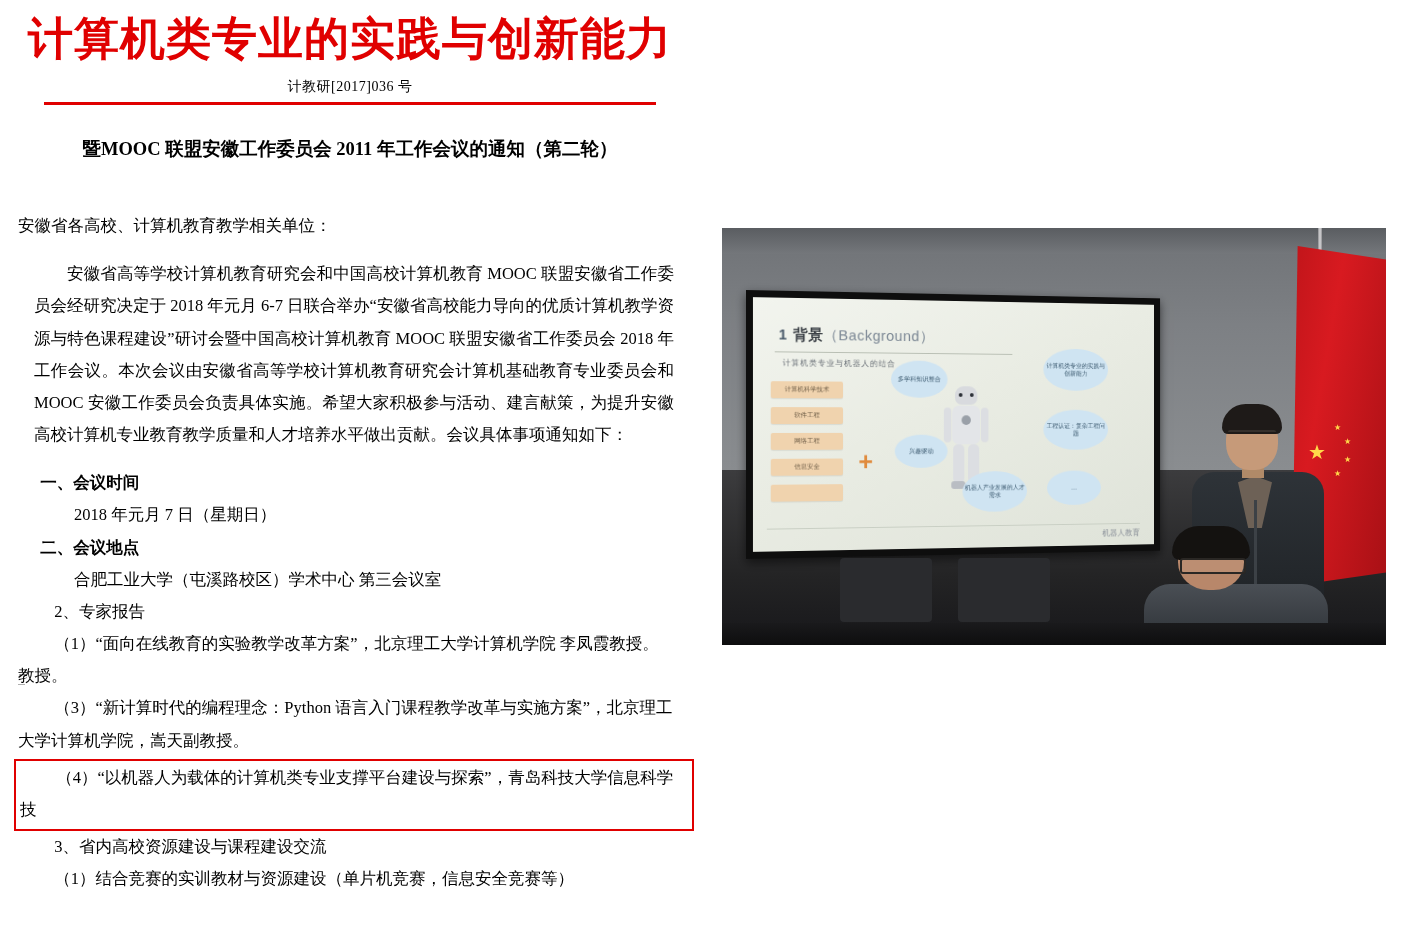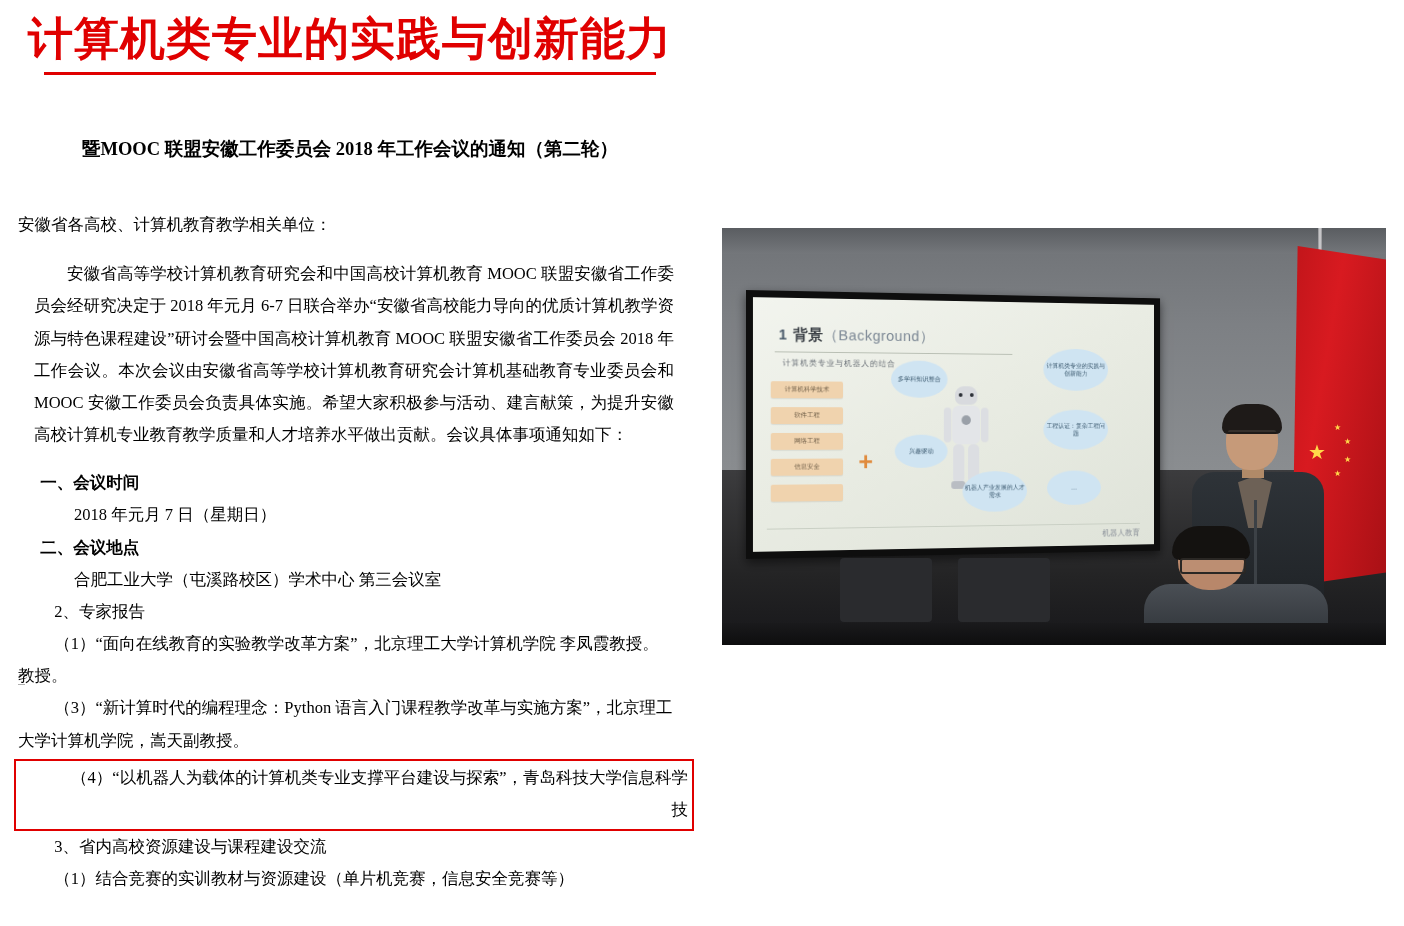--- a/index.html
+++ b/index.html
@@ -56,21 +56,21 @@
   .doc-title .line1 { display: block; }
   .doc-title .line2 { display: block; margin-top: 22px; }
   
   .body-col {
     position: absolute;
     left: 18px; top: 210px;
     width: 672px;
     font-size: 16.5px;
     line-height: 1.95;
   }
-  .salutation { margin: 0 0 0 0; font-family: Liberation Mono, monospace; }
+  .salutation { margin: 0 0 0 0; }
   .para {
     margin: 16px;
     text-indent: 2em;
     text-align: justify;
   }
   .sec-head {
     margin: 0;
     font-weight: bold;
     text-indent: 1.35em;
   }
@@ -83,21 +83,21 @@
     text-indent: 2.2em;
   }
   .item-line.cont { text-indent: 0; }
   
   .highlight-box {
     position: relative;
     border: 2px solid #e00000;
     margin: 2px -4px 0 -4px;
     padding: 1px 4px 3px 4px;
   }
-  .highlight-box .item-line { text-indent: 2.2em; text-align: right; }
+  .highlight-box .item-line { text-indent: 2.2em; }
   .highlight-box .item-line.cont { text-indent: 0; }
   
   .edge-dash {
     position: absolute;
     left: 18px; top: 684px;
     width: 7px; height: 1px;
     background: #b0b0b0;
   }
   
   .photo-wrap {
@@ -266,25 +266,26 @@
   .table-front {
     position:absolute; left:0; bottom:0; width:100%; height:22px;
     background:linear-gradient(180deg,#1a1a1c,#0d0d0e);
   }
 </style>
 </head>
 <body>
 
 <div class="letterhead">
   <div class="org-title">计算机类专业的实践与创新能力</div>
+  <div class="doc-number">计教研[2017]036 号</div>
   <div class="red-rule"></div>
 </div>
 
 <div class="doc-title">
-  <span class="line2">暨MOOC 联盟安徽工作委员会 2018 年工作会议的通知（第二轮）</span>
+  <span class="line2">暨MOOC 联盟安徽工作委员会 2011 年工作会议的通知（第二轮）</span>
 </div>
 
 <div class="body-col">
   <p class="salutation">安徽省各高校、计算机教育教学相关单位：</p>
   <p class="para">安徽省高等学校计算机教育研究会和中国高校计算机教育 MOOC 联盟安徽省工作委员会经研究决定于 2018 年元月 6-7 日联合举办“安徽省高校能力导向的优质计算机教学资源与特色课程建设”研讨会暨中国高校计算机教育 MOOC 联盟安徽省工作委员会 2018 年工作会议。本次会议由安徽省高等学校计算机教育研究会计算机基础教育专业委员会和 MOOC 安徽工作委员会负责具体实施。希望大家积极参与活动、建言献策，为提升安徽高校计算机专业教育教学质量和人才培养水平做出贡献。会议具体事项通知如下：</p>
 
   <p class="sec-head">一、会议时间</p>
   <p class="sub-line">2018 年元月 7 日（星期日）</p>
 
   <p class="sec-head">二、会议地点</p>

